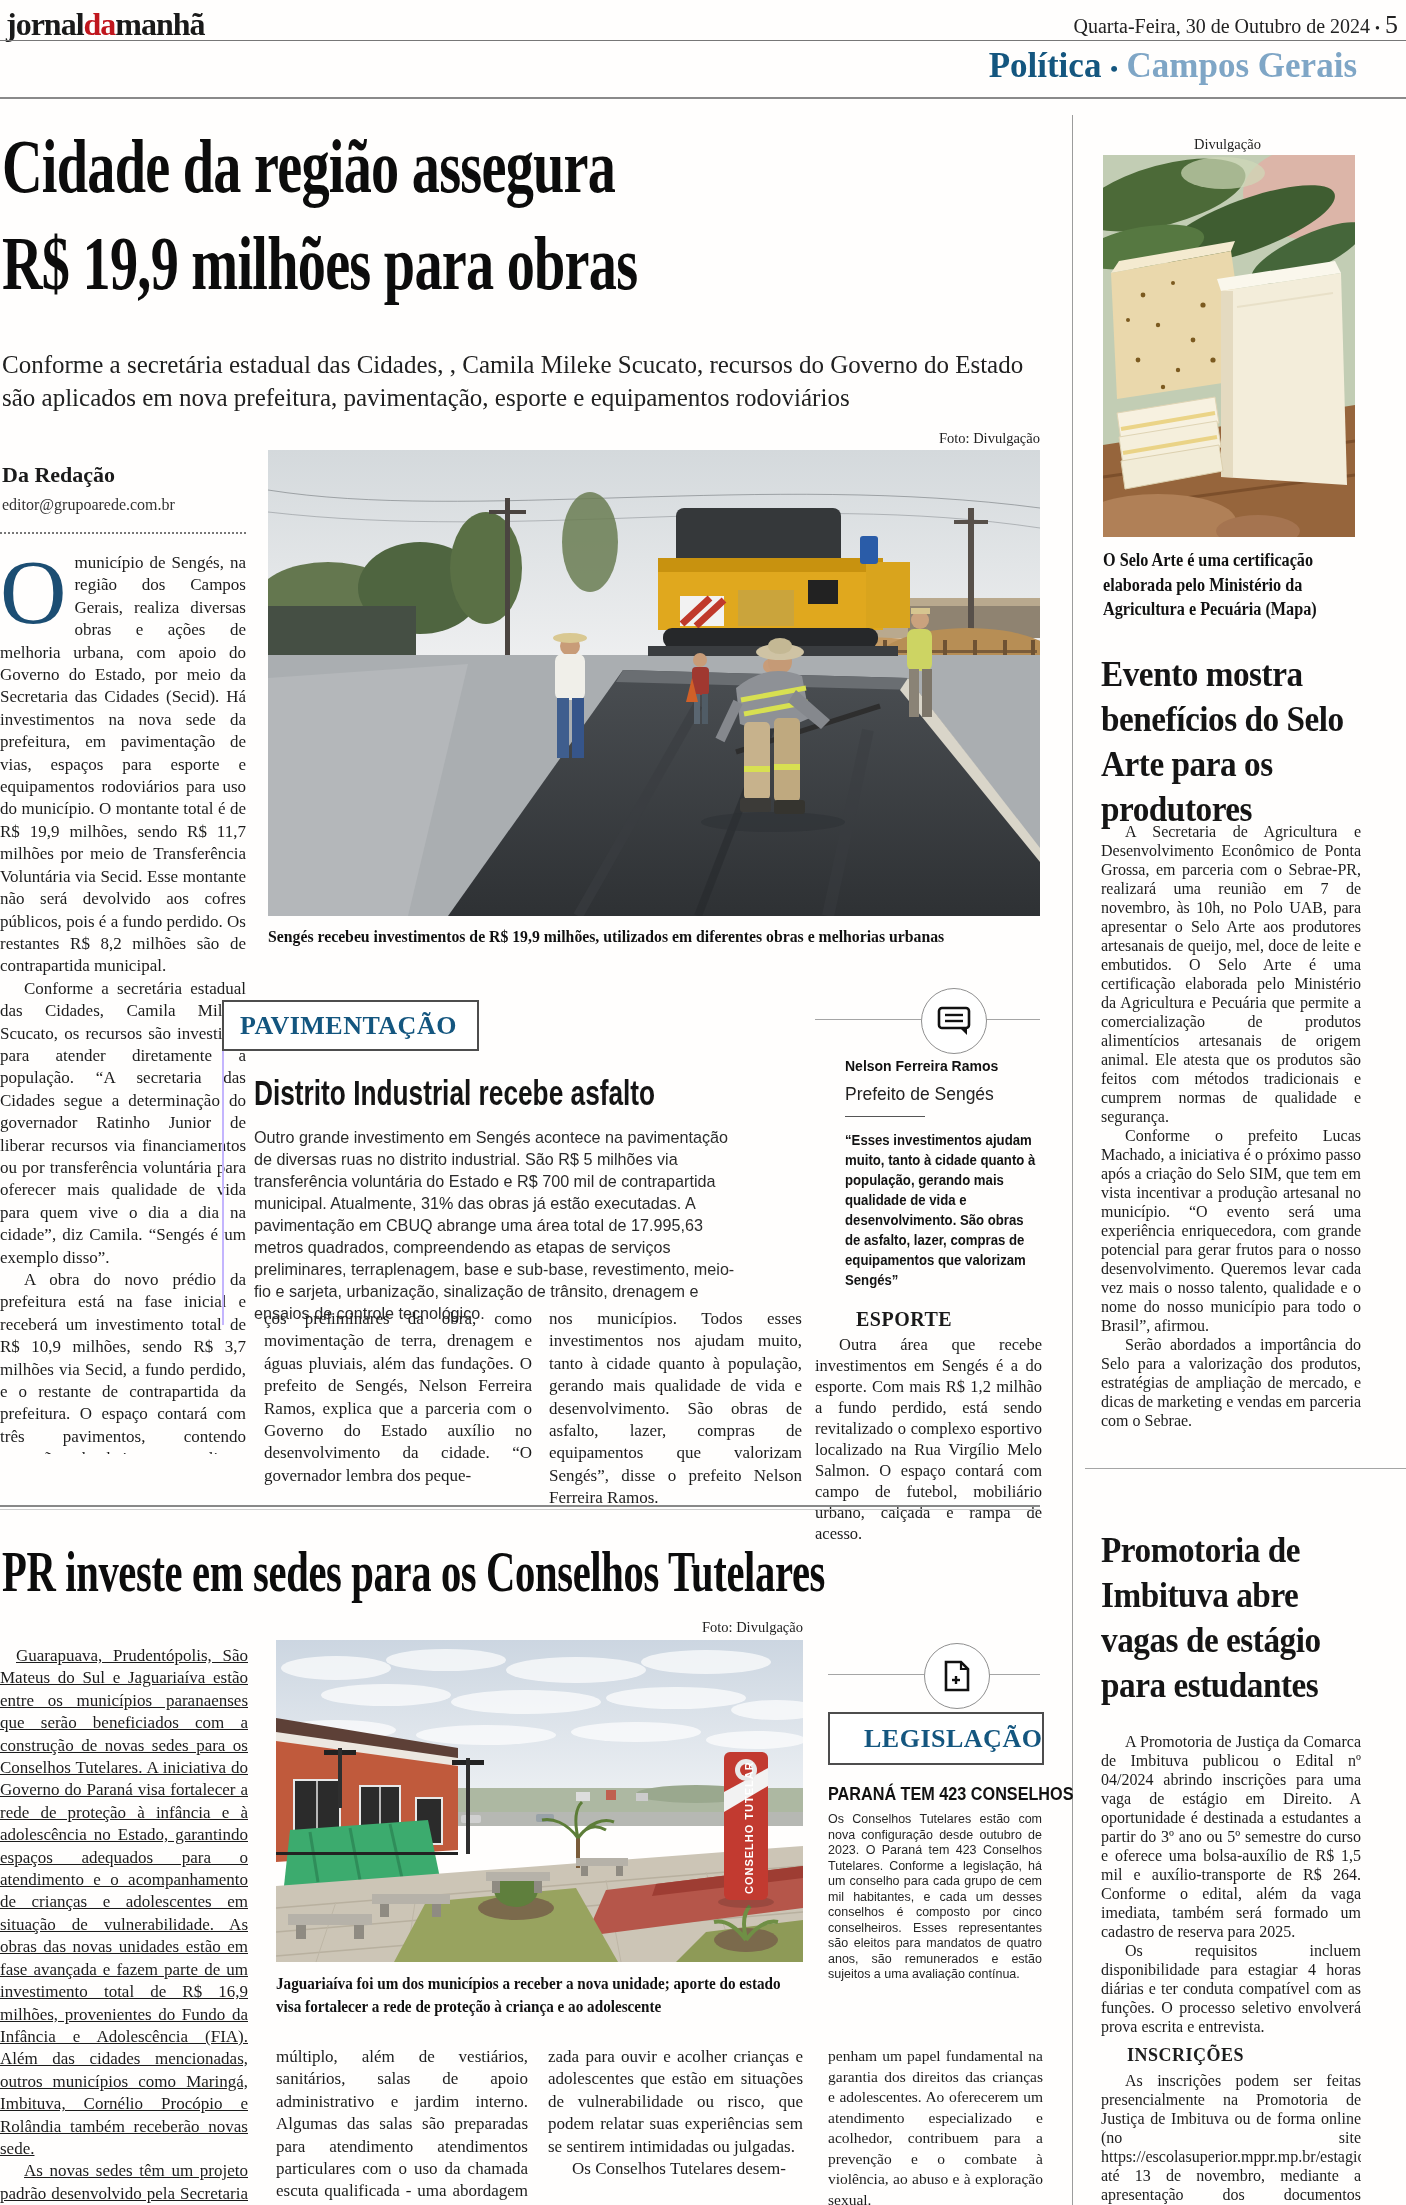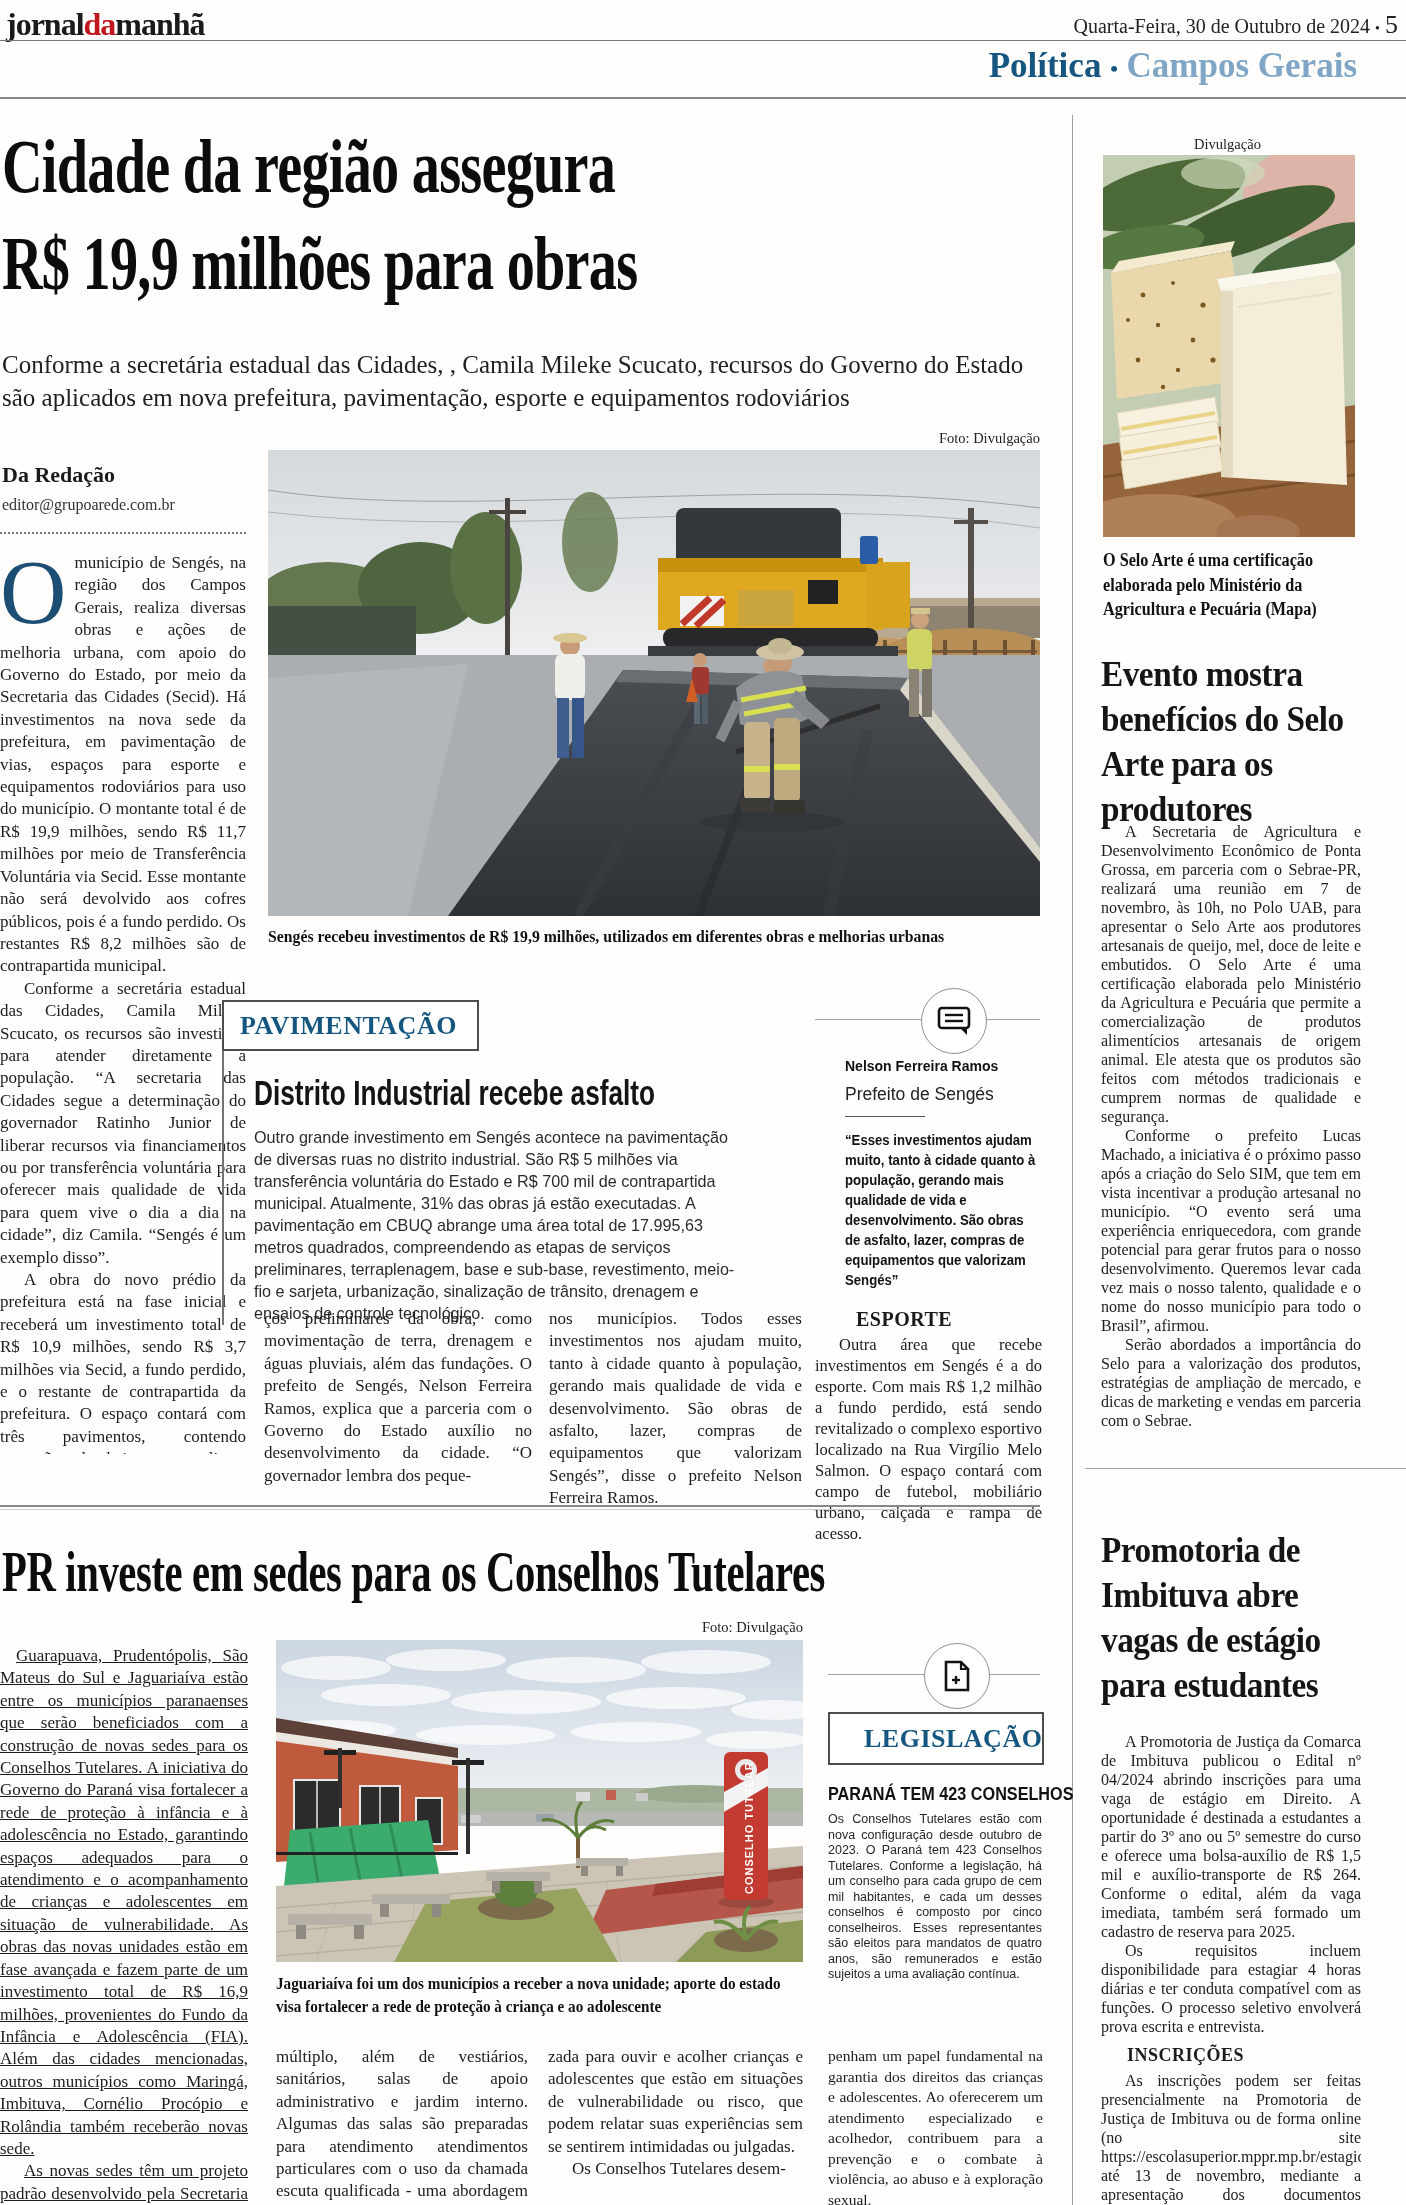--- a/index.html
+++ b/index.html
@@ -160,21 +160,21 @@
       <rect x="476" y="272" width="26" height="78" rx="5" fill="#c7b28c"></rect>
       <rect x="506" y="268" width="26" height="84" rx="5" fill="#bfa97f"></rect>
       <rect x="476" y="316" width="26" height="6" fill="#d8e051"></rect>
       <rect x="506" y="314" width="26" height="6" fill="#d8e051"></rect>
       <rect x="472" y="348" width="31" height="14" rx="3" fill="#3c3b38"></rect>
       <rect x="506" y="350" width="31" height="14" rx="3" fill="#35342f"></rect>
     </svg>
   </div>
   <div class="abs capbold sxl nowrap" style="left:268px;top:926px;font-size:17.5px;transform:scaleX(.9);">Sengés recebeu investimentos de R$ 19,9 milhões, utilizados em diferentes obras e melhorias urbanas</div>
 
-  <div class="abs" style="left:222px;top:1000px;width:562px;border-left:2px solid #737373;">
+  <div class="abs" style="left:222px;top:1000px;width:562px;border-left:2px solid #c4b5fd;">
     <div class="kickbox" style="padding:9px 20px 8px 16px;font-size:26px;margin-left:-2px;">PAVIMENTAÇÃO</div>
     <div class="sansbody sxl nowrap" style="margin:22px 0 0 30px;font-size:35px;font-weight:bold;color:#141414;transform:scaleX(.75);">Distrito Industrial recebe asfalto</div>
     <div class="sansbody sxl" style="margin:14px 0 0 30px;width:522px;font-size:17px;line-height:22px;color:#2b2b2b;transform:scaleX(.95);">Outro grande investimento em Sengés acontece na pavimentação de diversas ruas no distrito industrial. São R$ 5 milhões via transferência voluntária do Estado e R$ 700 mil de contrapartida municipal. Atualmente, 31% das obras já estão executadas. A pavimentação em CBUQ abrange uma área total de 17.995,63 metros quadrados, compreendendo as etapas de serviços preliminares, terraplenagem, base e sub-base, revestimento, meio-fio e sarjeta, urbanização, sinalização de trânsito, drenagem e ensaios de controle tecnológico.</div>
   </div>
 
   <div class="abs hline" style="left:815px;top:1019px;width:106px;"></div>
   <div class="abs hline" style="left:985px;top:1019px;width:55px;"></div>
   <div class="abs iconcircle" style="left:921px;top:988px;">
     <svg width="34" height="30" viewBox="0 0 34 30">
       <rect x="2" y="2" width="30" height="20" rx="3" fill="none" stroke="#111" stroke-width="2.6"></rect>

